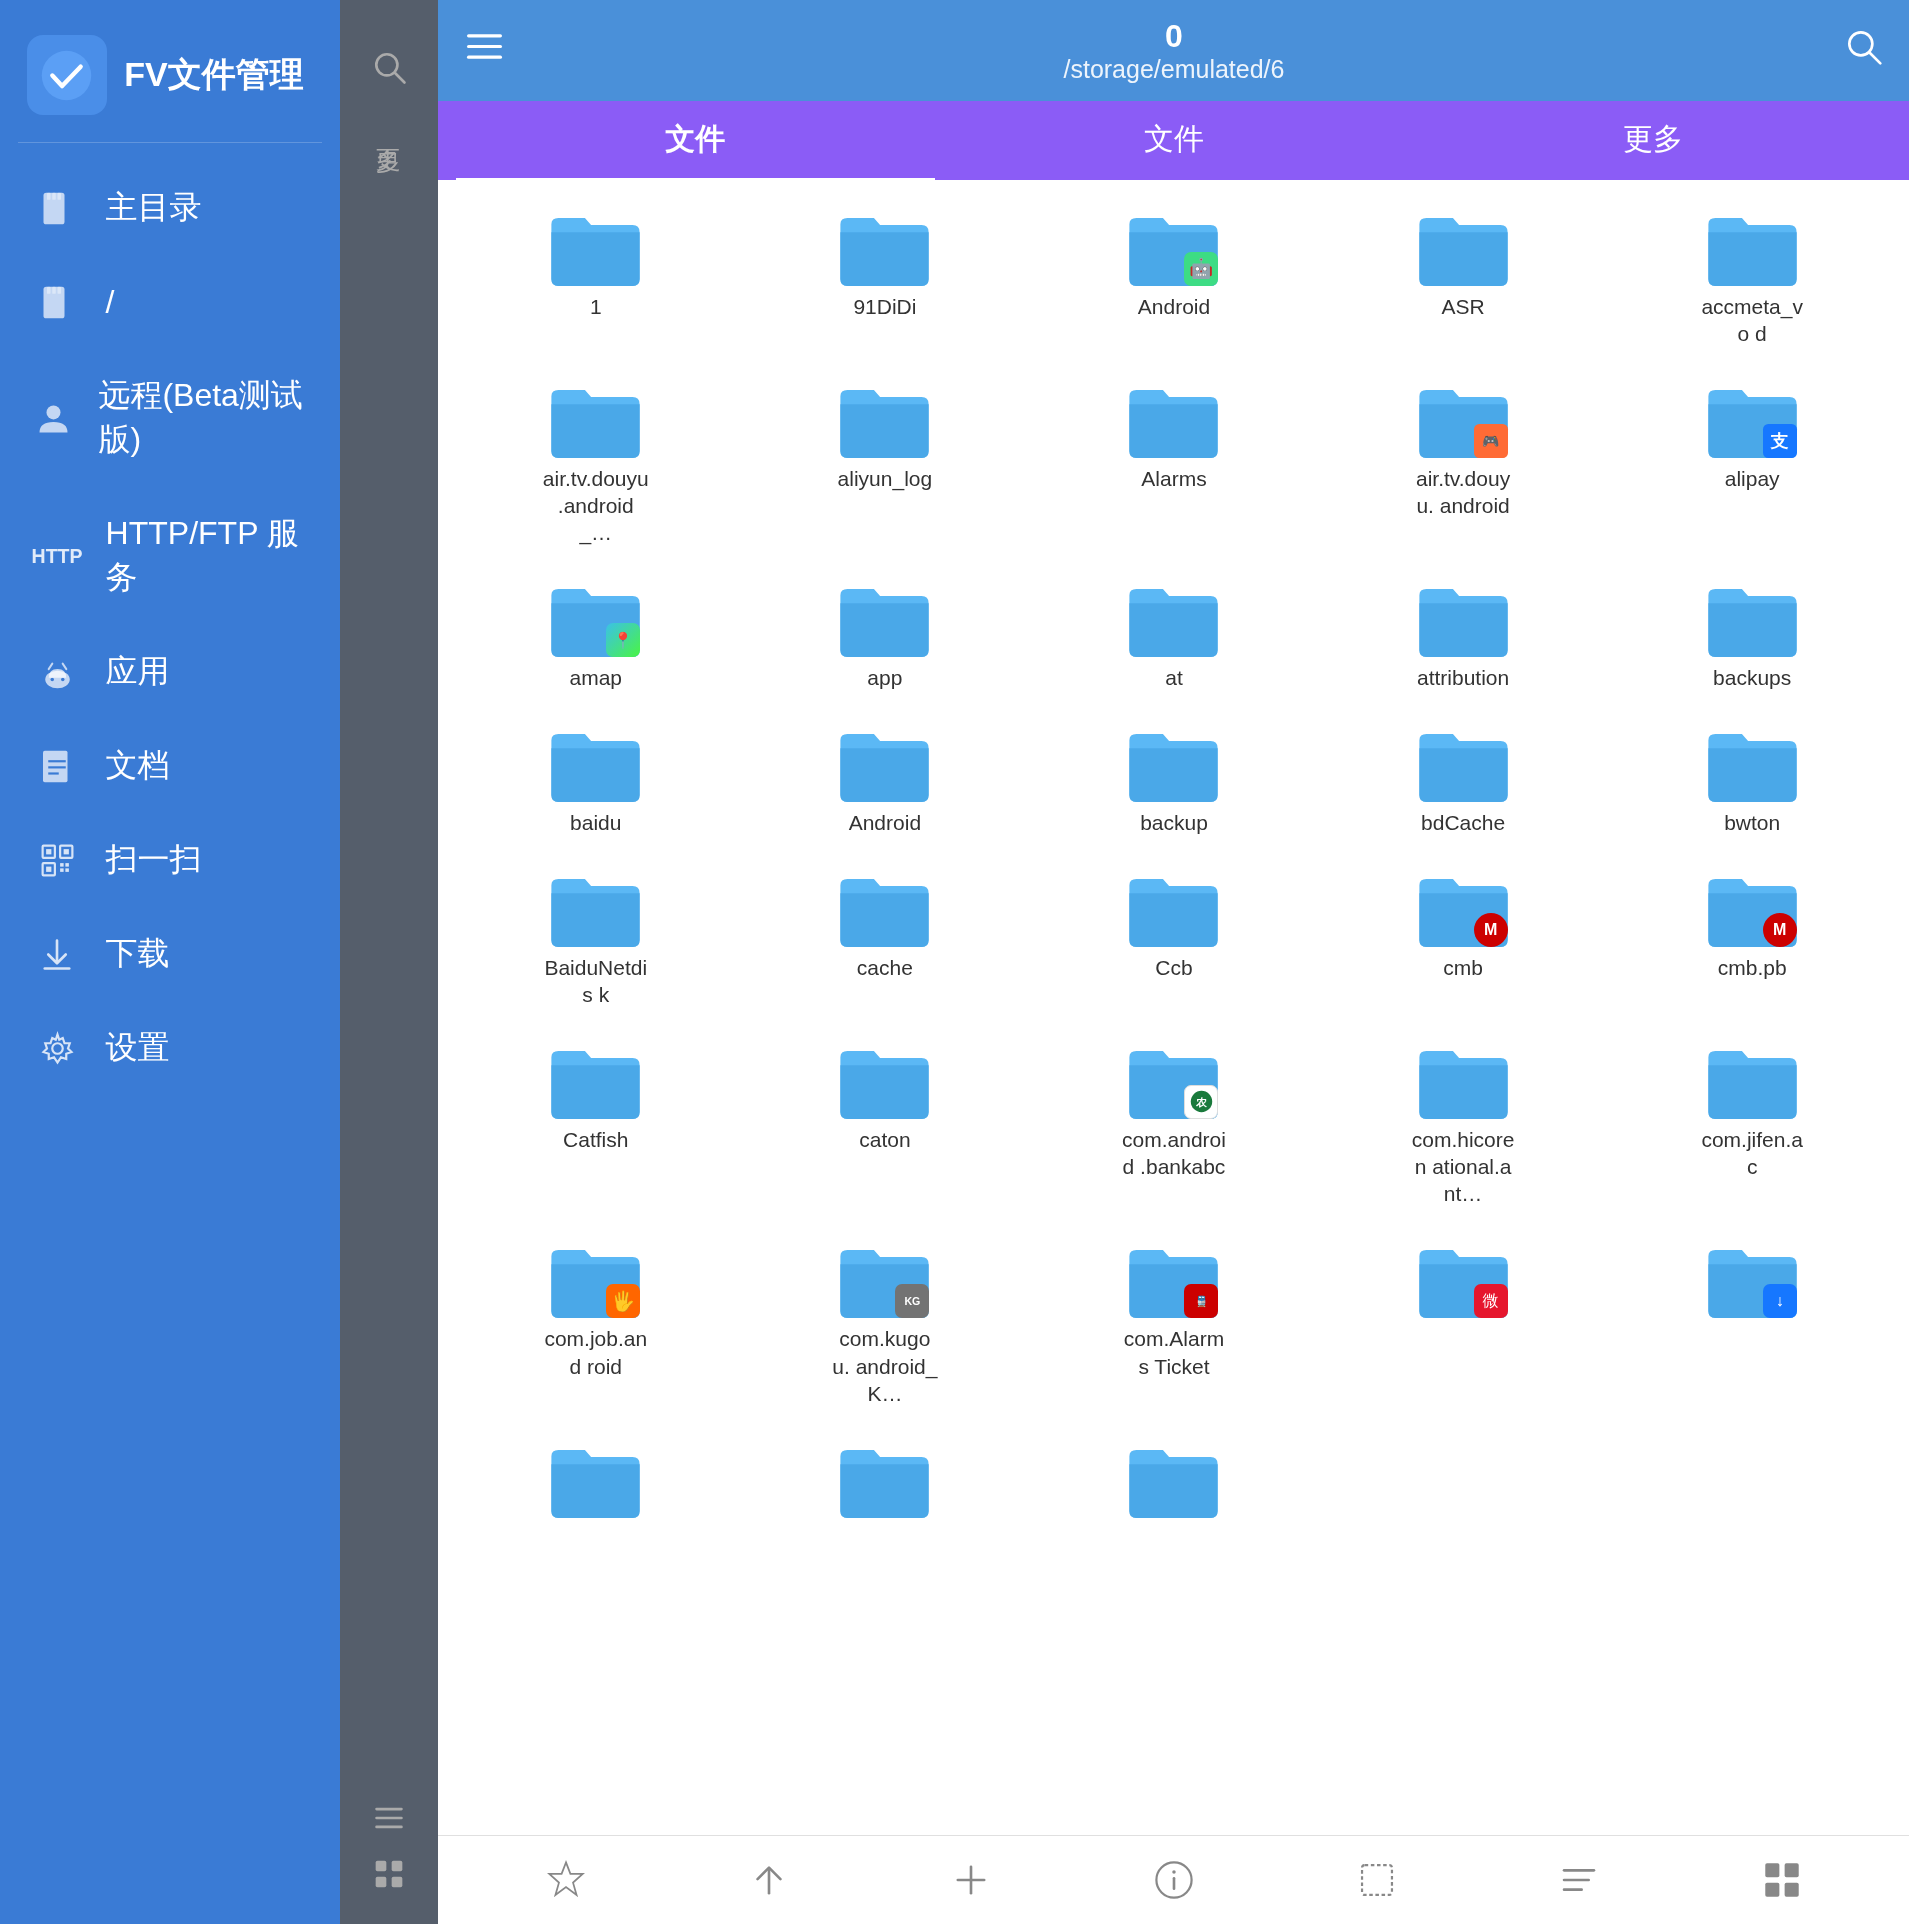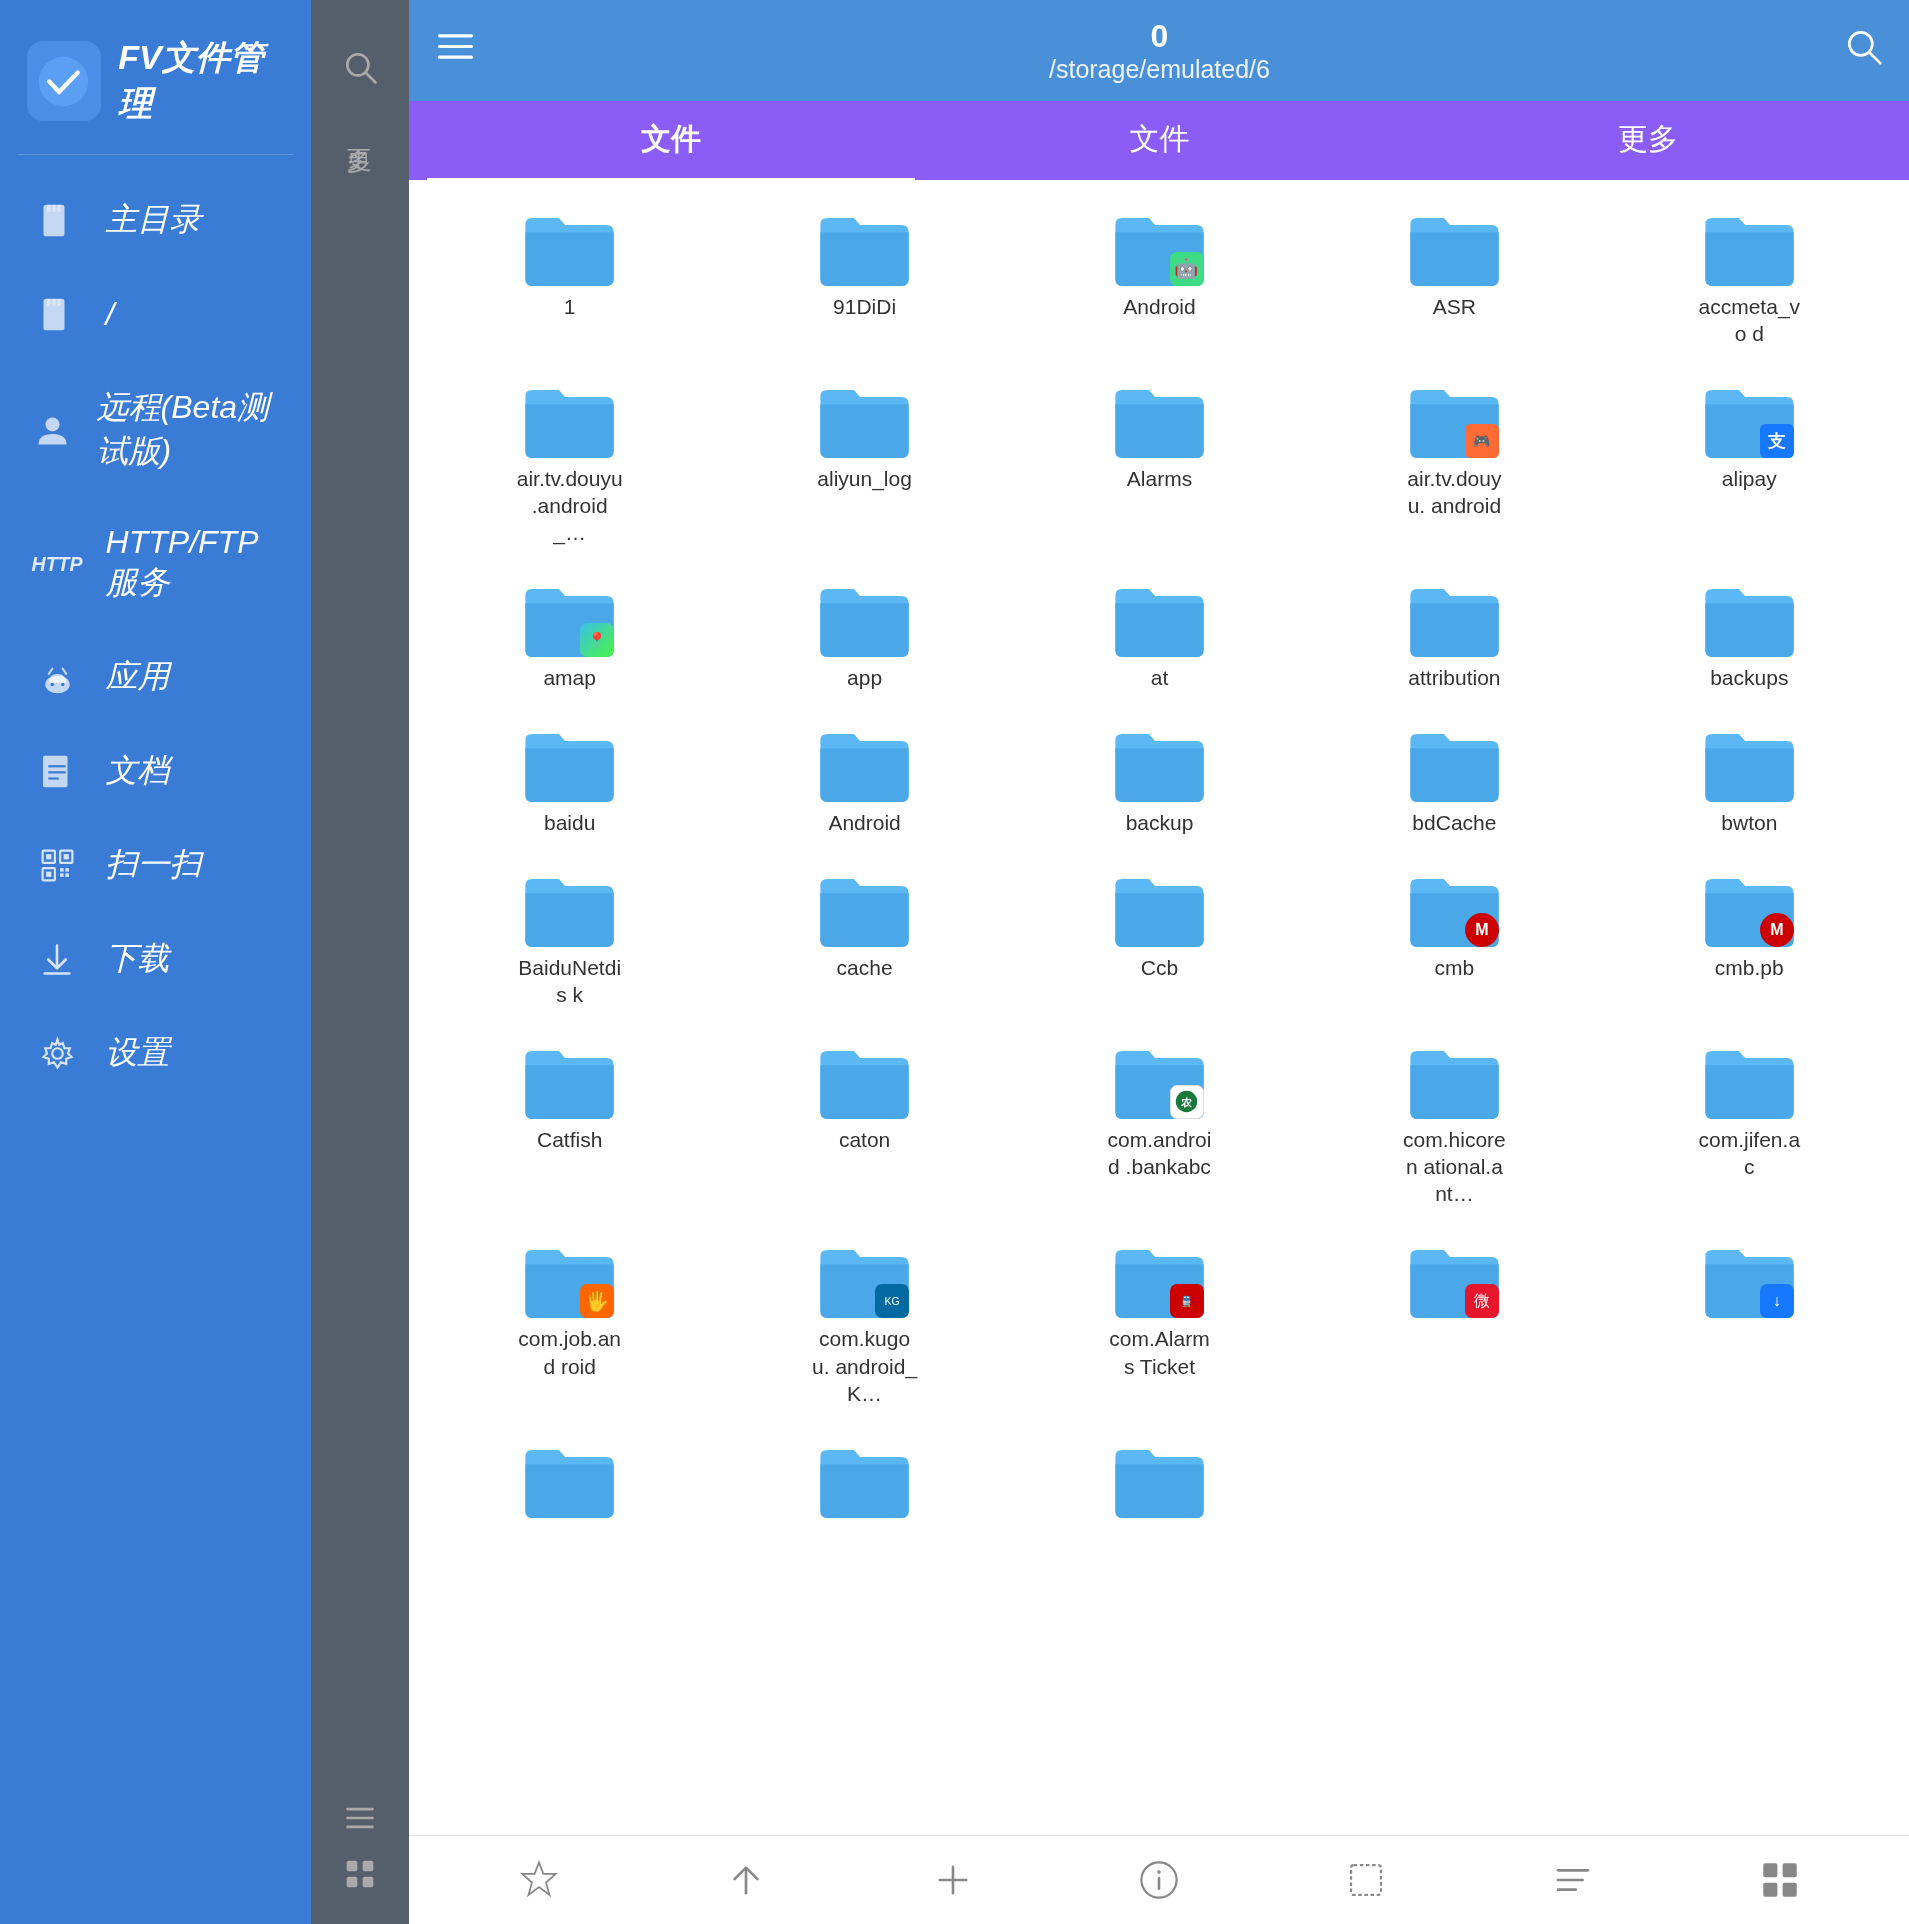--- a/index.html
+++ b/index.html
@@ -7,26 +7,25 @@
       font-family: 'Arial', sans-serif;
       display: flex;
       width: 1910px;
       height: 1924px;
       overflow: hidden;
       background: #f0f0f0;
     }
 
     
     .sidebar {
-      width: 311px;
+      width: 340px;
       background: #3a7bd5;
       display: flex;
       flex-direction: column;
       flex-shrink: 0;
-      font-style: italic;
     }
     .sidebar-header {
       background: #3a7bd5;
       padding: 35px 26.6px 26.6px 26.6px;
       display: flex;
       align-items: center;
       gap: 17.7px;
     }
     .sidebar-logo {
       width: 80px;
@@ -697,21 +696,21 @@
         </div>
       </div>
       <span class="file-name">com.job.and roid</span>
     </div>
     <div class="file-item">
       <div class="folder-with-icon">
         <svg viewBox="0 0 100 85" fill="none" style="width:100%;height:100%">
             <path d="M0 15 Q0 8 8 8 L38 8 L45 16 L92 16 Q100 16 100 24 L100 77 Q100 85 92 85 L8 85 Q0 85 0 77 Z" fill="#5bb8f5"></path>
             <path d="M0 24 L100 24 L100 77 Q100 85 92 85 L8 85 Q0 85 0 77 Z" fill="#4aa8e8"></path>
           </svg>
-        <div class="app-overlay" style="background:#0369a1;border-radius:7px;display:flex;align-items:center;justify-content:center;font-size:10.6px;color:white;font-weight:normal;">KG</div>
+        <div class="app-overlay" style="background:#737373;border-radius:7px;display:flex;align-items:center;justify-content:center;font-size:10.6px;color:white;font-weight:bold;">KG</div>
       </div>
       <span class="file-name">com.kugou. android_K…</span>
     </div>
     <div class="file-item">
       <div class="folder-with-icon">
         <svg viewBox="0 0 100 85" fill="none" style="width:100%;height:100%">
             <path d="M0 15 Q0 8 8 8 L38 8 L45 16 L92 16 Q100 16 100 24 L100 77 Q100 85 92 85 L8 85 Q0 85 0 77 Z" fill="#5bb8f5"></path>
             <path d="M0 24 L100 24 L100 77 Q100 85 92 85 L8 85 Q0 85 0 77 Z" fill="#4aa8e8"></path>
           </svg>
         <div class="app-overlay" style="background:#cc0000;border-radius:7px;display:flex;align-items:center;justify-content:center;font-size:10.6px;color:white;">🚆</div>

